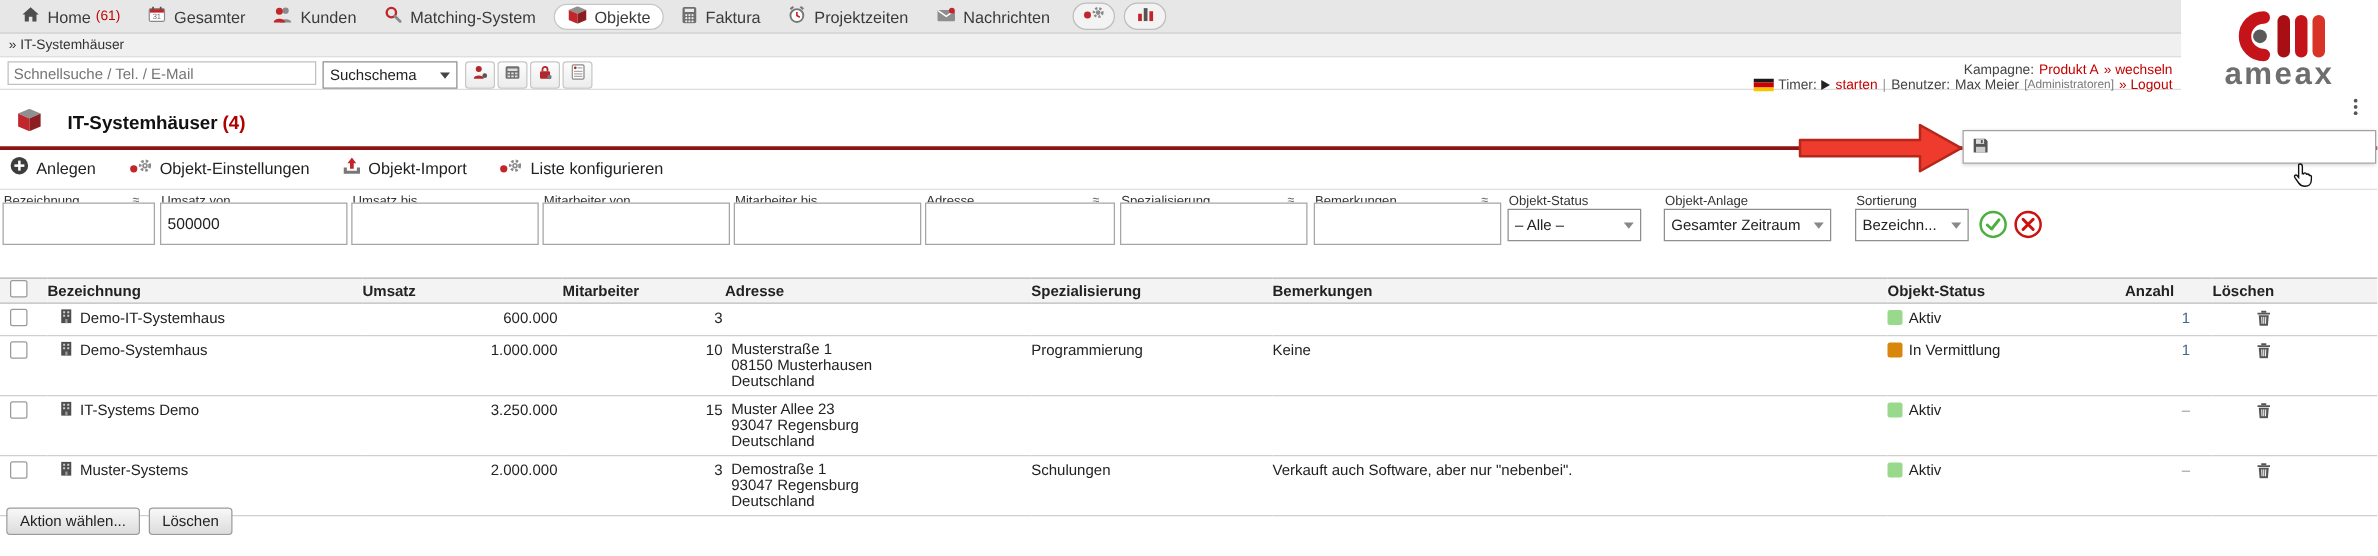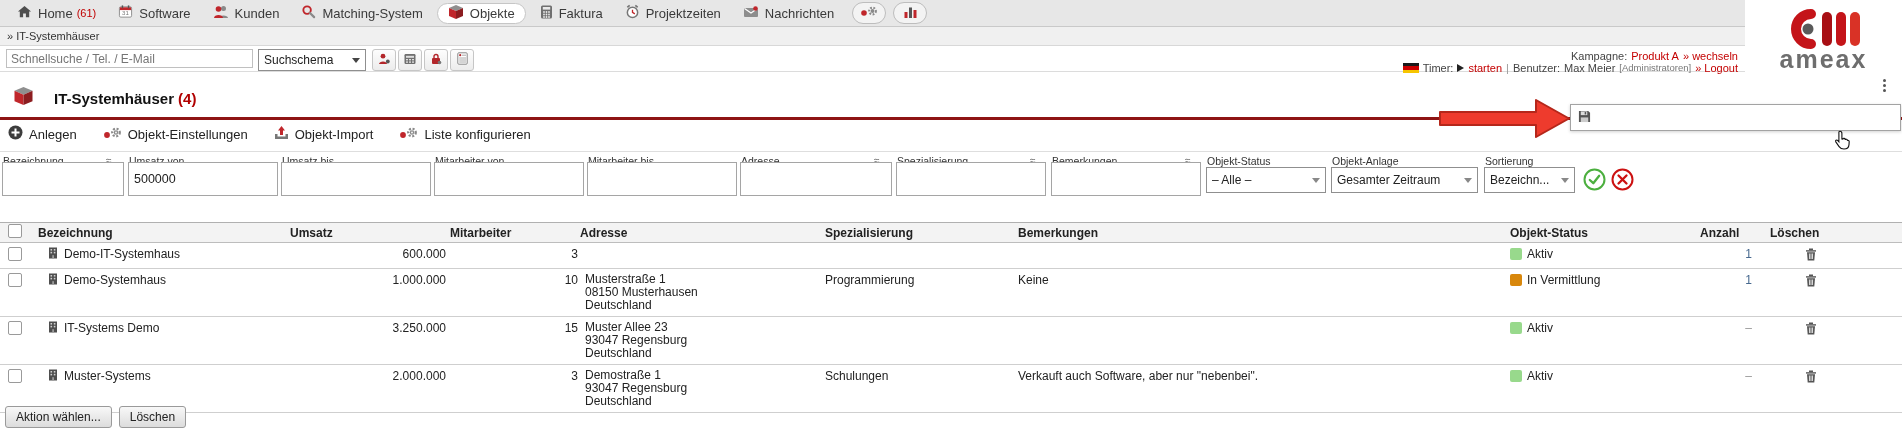--- a/index.html
+++ b/index.html
@@ -109,21 +109,21 @@
     <span class="nav-count">(61)</span>
   </div>
   <div class="nav-item">
     <span><svg width="15" height="15" viewBox="0 0 16 16">
           <rect x="1.5" y="3" width="13" height="11" rx="1.5" fill="#fff" stroke="#8a8a8a"></rect>
           <rect x="2" y="3.5" width="12" height="3" fill="#c0262b"></rect>
           <rect x="4" y="1.5" width="1.5" height="3" fill="#555"></rect>
           <rect x="10.5" y="1.5" width="1.5" height="3" fill="#555"></rect>
           <text x="8" y="12.2" font-size="6.5" fill="#777" text-anchor="middle" font-family="Liberation Sans">31</text>
         </svg></span>
-    <span>Software</span>
+    <span>Gesamter</span>
   </div>
   <div class="nav-item">
     <span><svg width="16" height="15" viewBox="0 0 16 15">
           <circle cx="10.5" cy="4.5" r="2.5" fill="#8a8a8a"></circle>
           <path d="M6 14 C6 10.5 15 10.5 15 14 Z" fill="#8a8a8a"></path>
           <circle cx="5.5" cy="5" r="2.8" fill="#c0262b"></circle>
           <path d="M1 14 C1 10 10 10 10 14 Z" fill="#c0262b"></path>
         </svg></span>
     <span>Kunden</span>
   </div>
@@ -371,27 +371,27 @@
 
 <div class="flabel" style="left:897px">Spezialisierung</div>
 <span class="fapprox" style="left:1030px">≈</span>
 <input class="finput" style="left: 896px; width: 150px;">
 
 <div class="flabel" style="left:1052px">Bemerkungen</div>
 <span class="fapprox" style="left:1185px">≈</span>
 <input class="finput" style="left: 1051px; width: 150px;">
 
 <div class="flabel" style="left:1207px">Objekt-Status</div>
-<div class="fselect selectbox" style="left:1206px;width:120px">
+<div class="fselect selectbox" style="left:1206px;width:107px">
   <span>– Alle –</span>
   <span class="caret" style="border-top-color:#888"></span>
 </div>
 
 <div class="flabel" style="left:1332px">Objekt-Anlage</div>
-<div class="fselect selectbox" style="left:1331px;width:147px">
+<div class="fselect selectbox" style="left:1331px;width:134px">
   <span>Gesamter Zeitraum</span>
   <span class="caret" style="border-top-color:#888"></span>
 </div>
 
 <div class="flabel" style="left:1485px">Sortierung</div>
 <div class="fselect selectbox" style="left:1484px;width:91px">
   <span>Bezeichn...</span>
   <span class="caret" style="border-top-color:#888"></span>
 </div>
 

